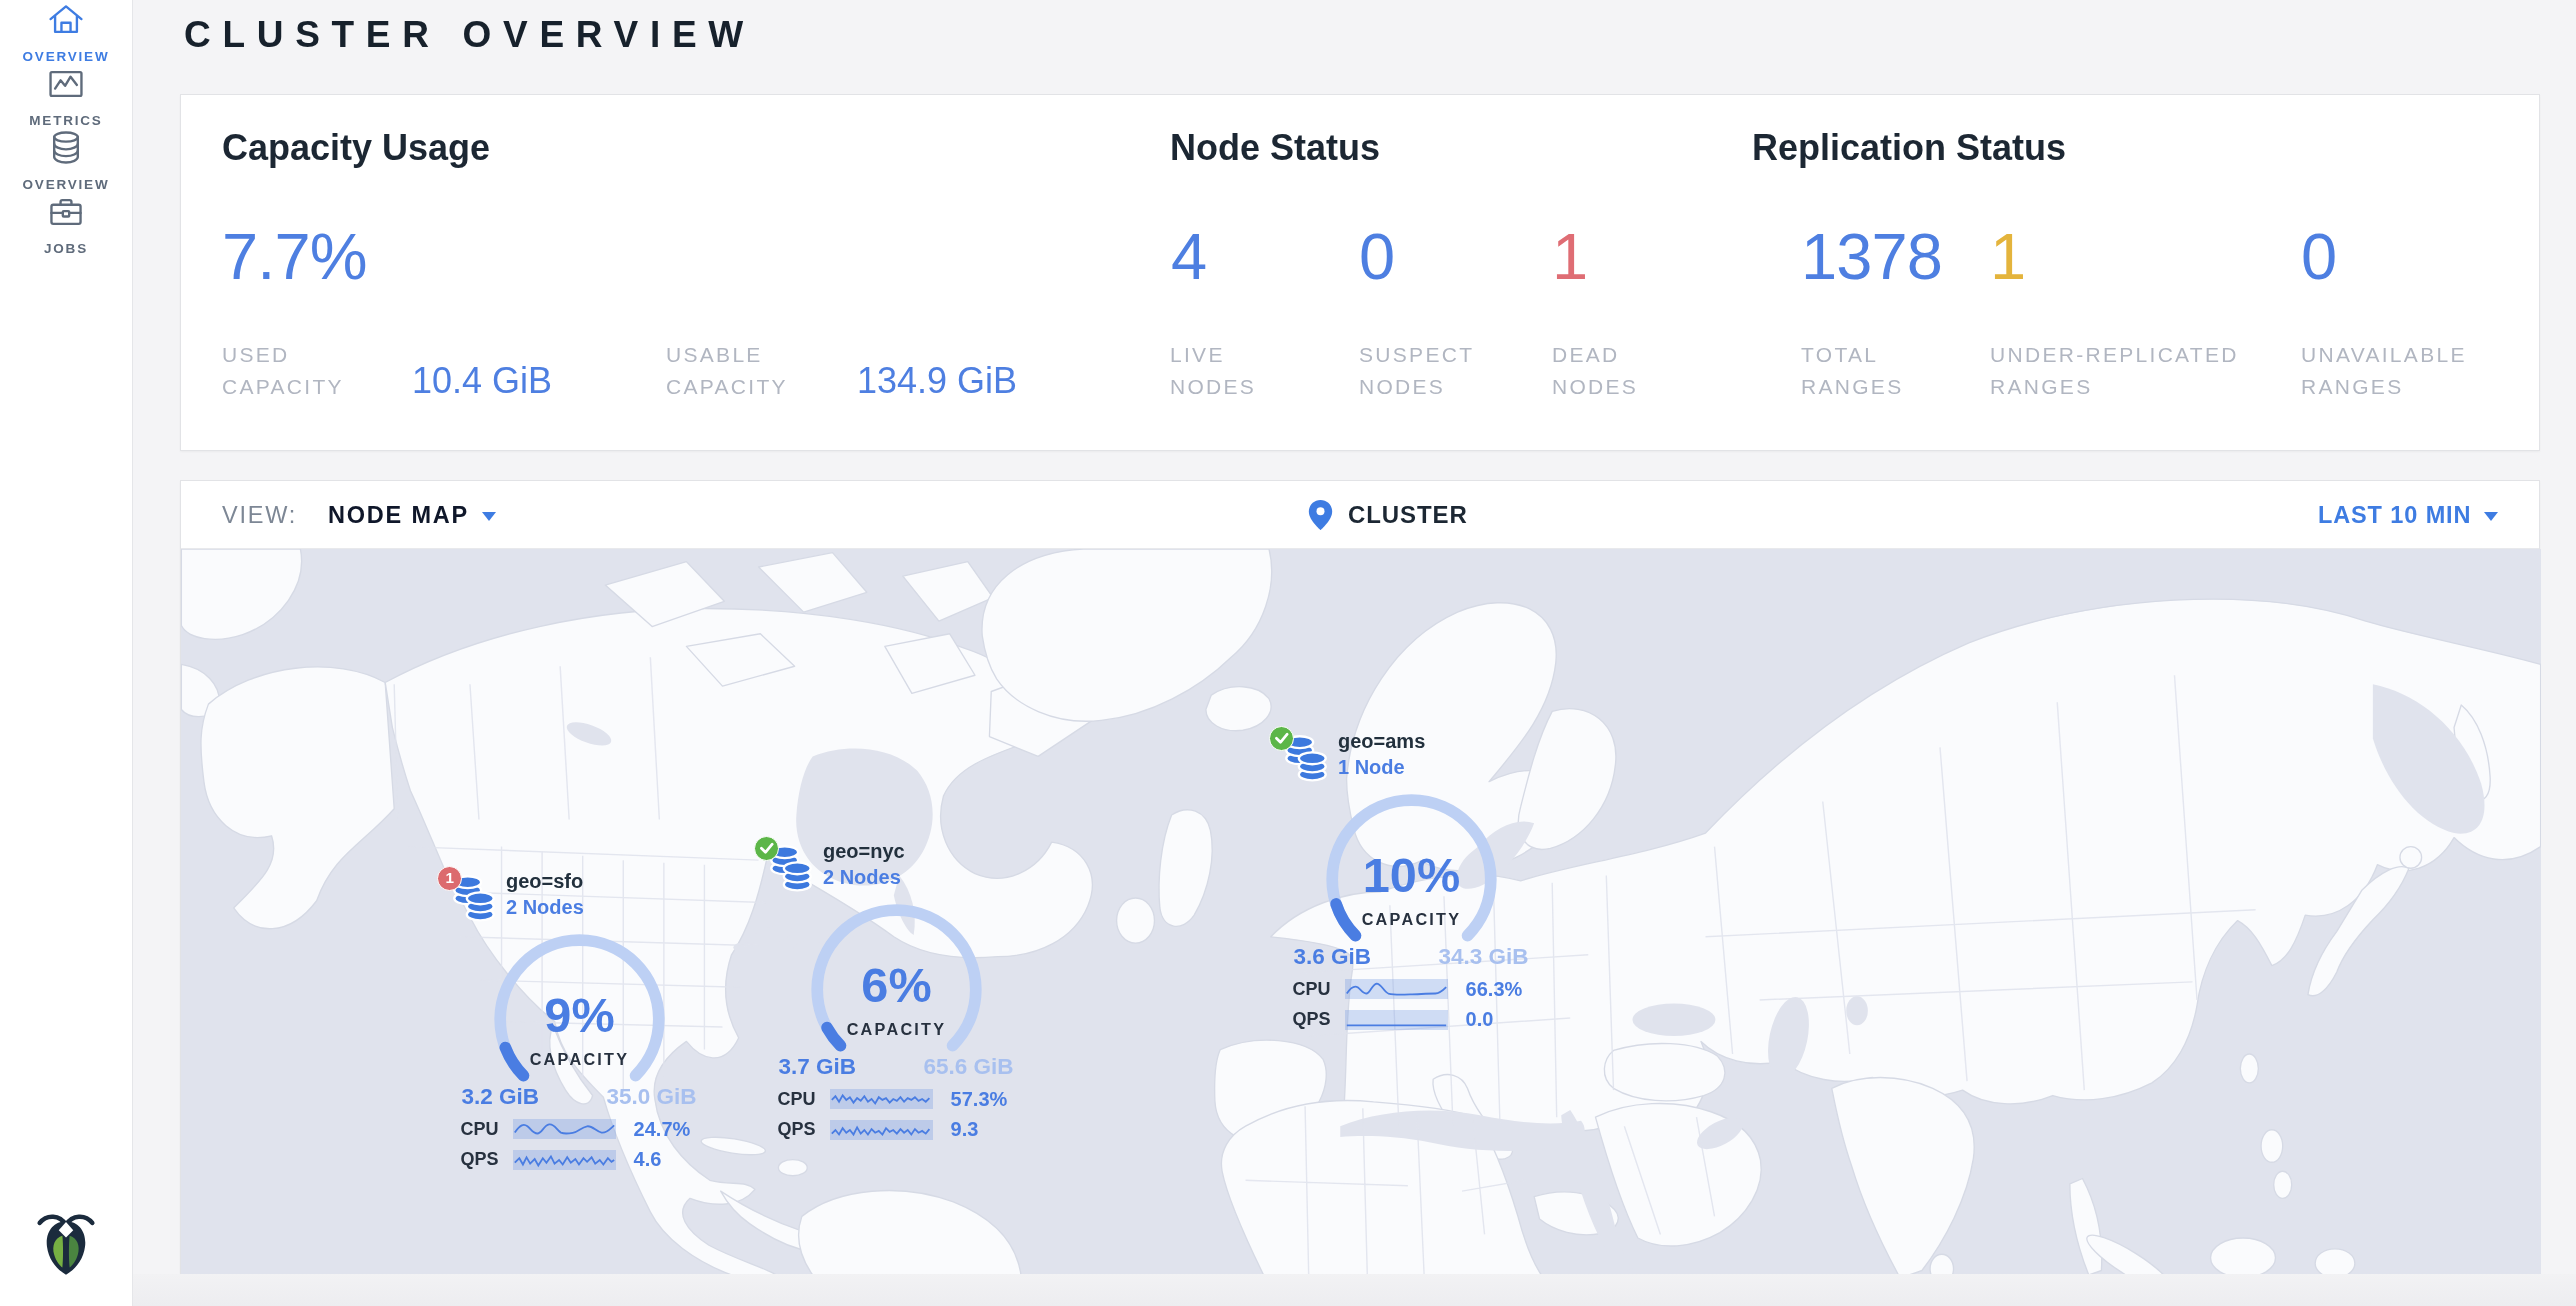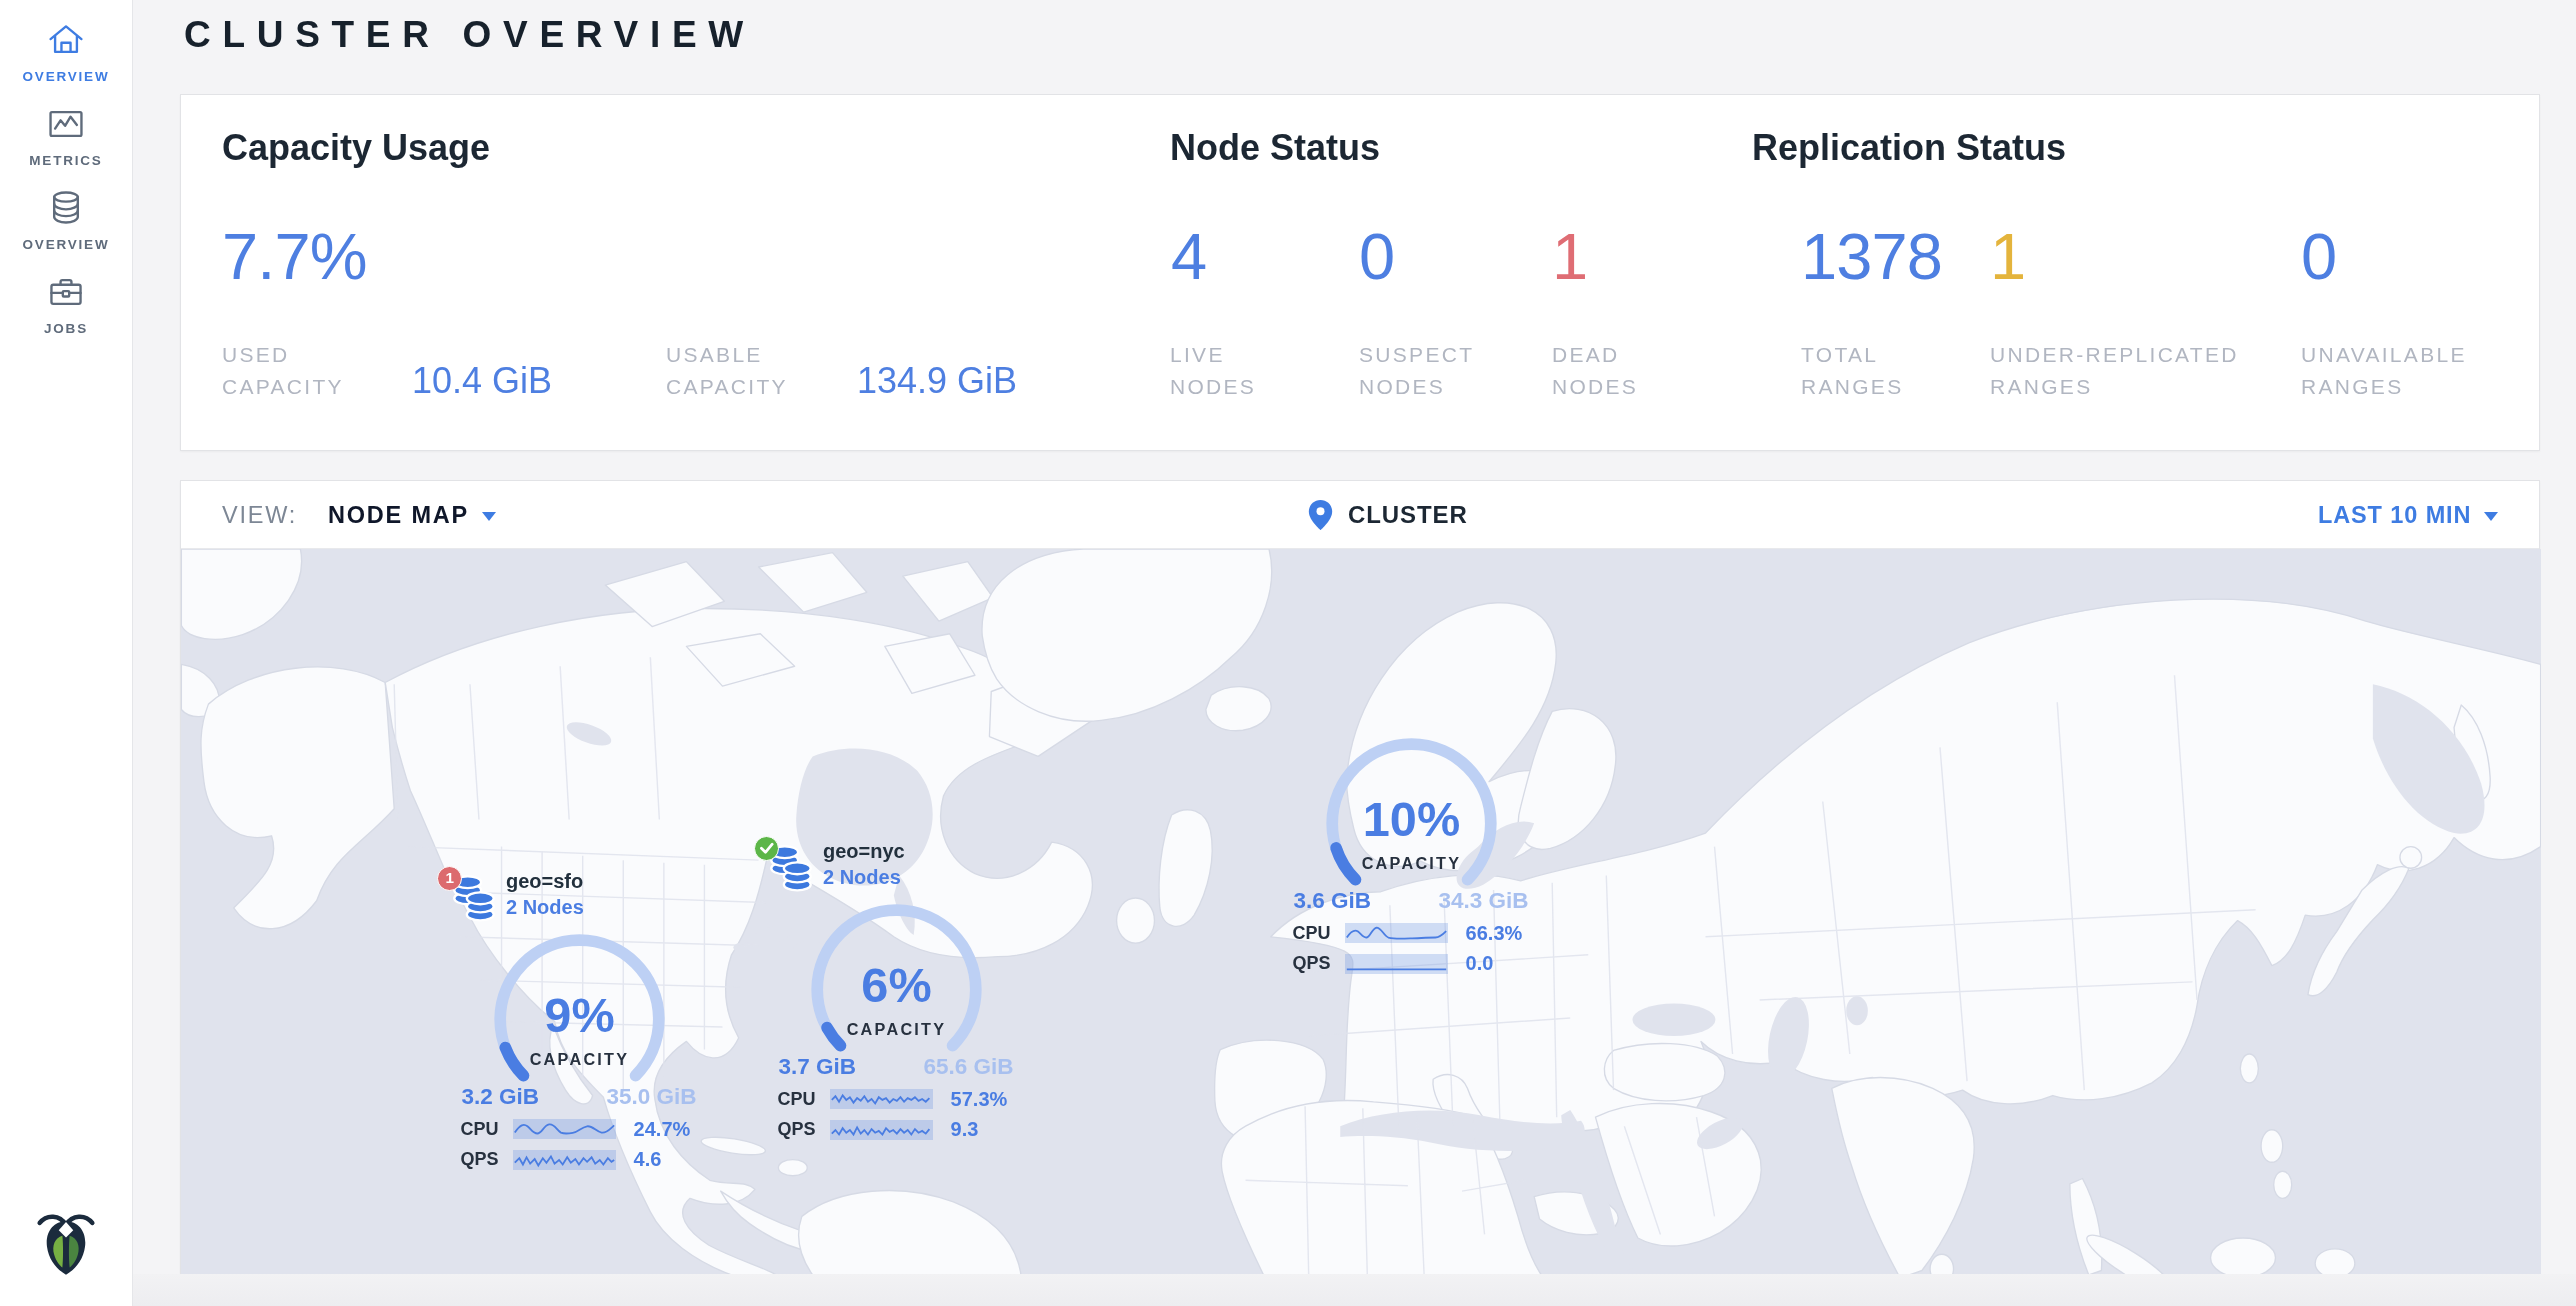--- a/index.html
+++ b/index.html
@@ -7,21 +7,21 @@
   body {
     font-family:"Liberation Sans","DejaVu Sans",sans-serif;
     background:#f4f4f6;
     color:#1c2733;
   }
   
   .sidebar {
     position:absolute; left:0; top:0; width:133px; height:1306px;
     background:#ffffff; border-right:0.9px solid #e5e6e9; z-index:5;
   }
-  .side-item { width:100%; padding-top:20px; text-align:center; cursor:pointer; }
+  .side-item { width:100%; text-align:center; cursor:pointer; }
   .side-item .icon { display:block; margin:0 auto; width:40px; height:40px; }
   .side-item .side-label {
     display:block; margin-top:9px; font-size:13.5px; font-weight:700;
     letter-spacing:1.8px; color:#5f6b7b;
   }
   .side-item.active .side-label { color:#3e7ce2; }
   .side-logo { position:absolute; bottom:21.6px; left:0; width:100%; text-align:center; }
   
   .page-title {
     position:absolute; left:184px; top:14.4px;
@@ -384,20 +384,39 @@
       <div class="metric-row">
         <span class="metric-label">QPS</span>
         <svg class="spark" viewBox="0 0 114 22">
             <path d="M2,15 L6,11 L10,16 L14,9 L18,14 L22,11 L26,16 L30,8 L34,15 L38,11 L42,16 L46,10 L50,14 L54,12 L58,16 L62,9 L66,13 L70,11 L74,15 L78,10 L82,14 L86,11 L90,16 L94,10 L98,14 L102,12 L106,15 L110,10"></path>
           </svg>
         <span class="metric-value">9.3</span>
       </div>
     </div>
 
     <div class="locality" style="left:1099px; top:177px">
+      <div class="loc-header">
+        <span class="loc-badge ok">
+          <svg width="21.6" height="21.6" viewBox="0 0 24 24">
+              <polyline points="6,12.5 10.5,17 18,8" fill="none" stroke="#fff" stroke-width="3" stroke-linecap="round" stroke-linejoin="round"></polyline>
+            </svg>
+        </span>
+        <svg class="loc-dbicon" width="52" height="52" viewBox="0 0 58 58">
+          <g fill="#3d79de" stroke="#ffffff" stroke-width="2.6">
+            <ellipse cx="22" cy="26" rx="15" ry="6.6"></ellipse>
+              <ellipse cx="22" cy="17" rx="15" ry="6.6"></ellipse>
+              <ellipse cx="22" cy="8" rx="15" ry="6.6"></ellipse>
+            <ellipse cx="36" cy="44" rx="15" ry="6.6"></ellipse>
+              <ellipse cx="36" cy="35" rx="15" ry="6.6"></ellipse>
+              <ellipse cx="36" cy="26" rx="15" ry="6.6"></ellipse>
+          </g>
+        </svg>
+        <div class="loc-name">geo=ams</div>
+        <div class="loc-nodes">1 Node</div>
+      </div>
       <svg class="gauge" width="253" height="173" viewBox="0 0 280 192">
         <path d="M 77.8 168.2 A 88 88 0 1 1 202.2 168.2" fill="none" stroke="#bdd0f4" stroke-width="13" stroke-linecap="round"></path>
         <path class="gauge-fill" d="M 77.8 168.2 A 88 88 0 1 1 202.2 168.2" fill="none" stroke="#4a7de2" stroke-width="13" stroke-linecap="round" stroke-dasharray="41.5 414.7"></path>
         <text class="gauge-pct" x="140" y="120">10%</text>
         <text class="gauge-cap" x="140" y="157">CAPACITY</text>
       </svg>
       <div class="range-row">
         <span class="range-used">3.6 GiB</span>
         <span class="range-total">34.3 GiB</span>
       </div>

